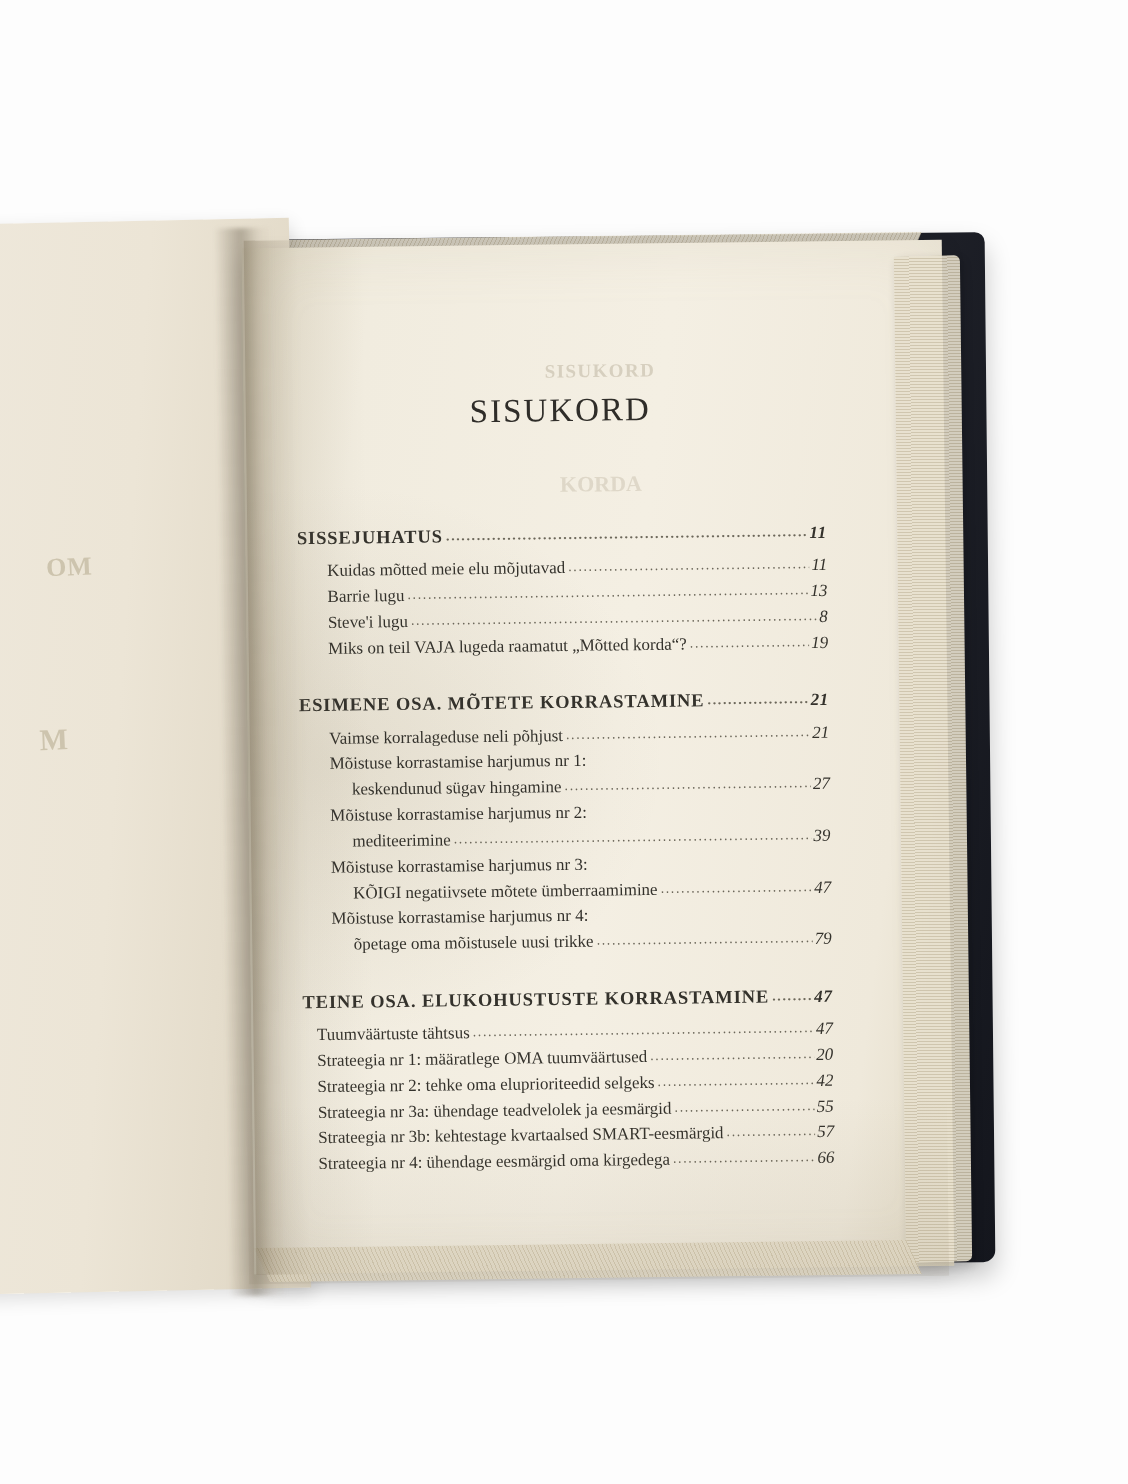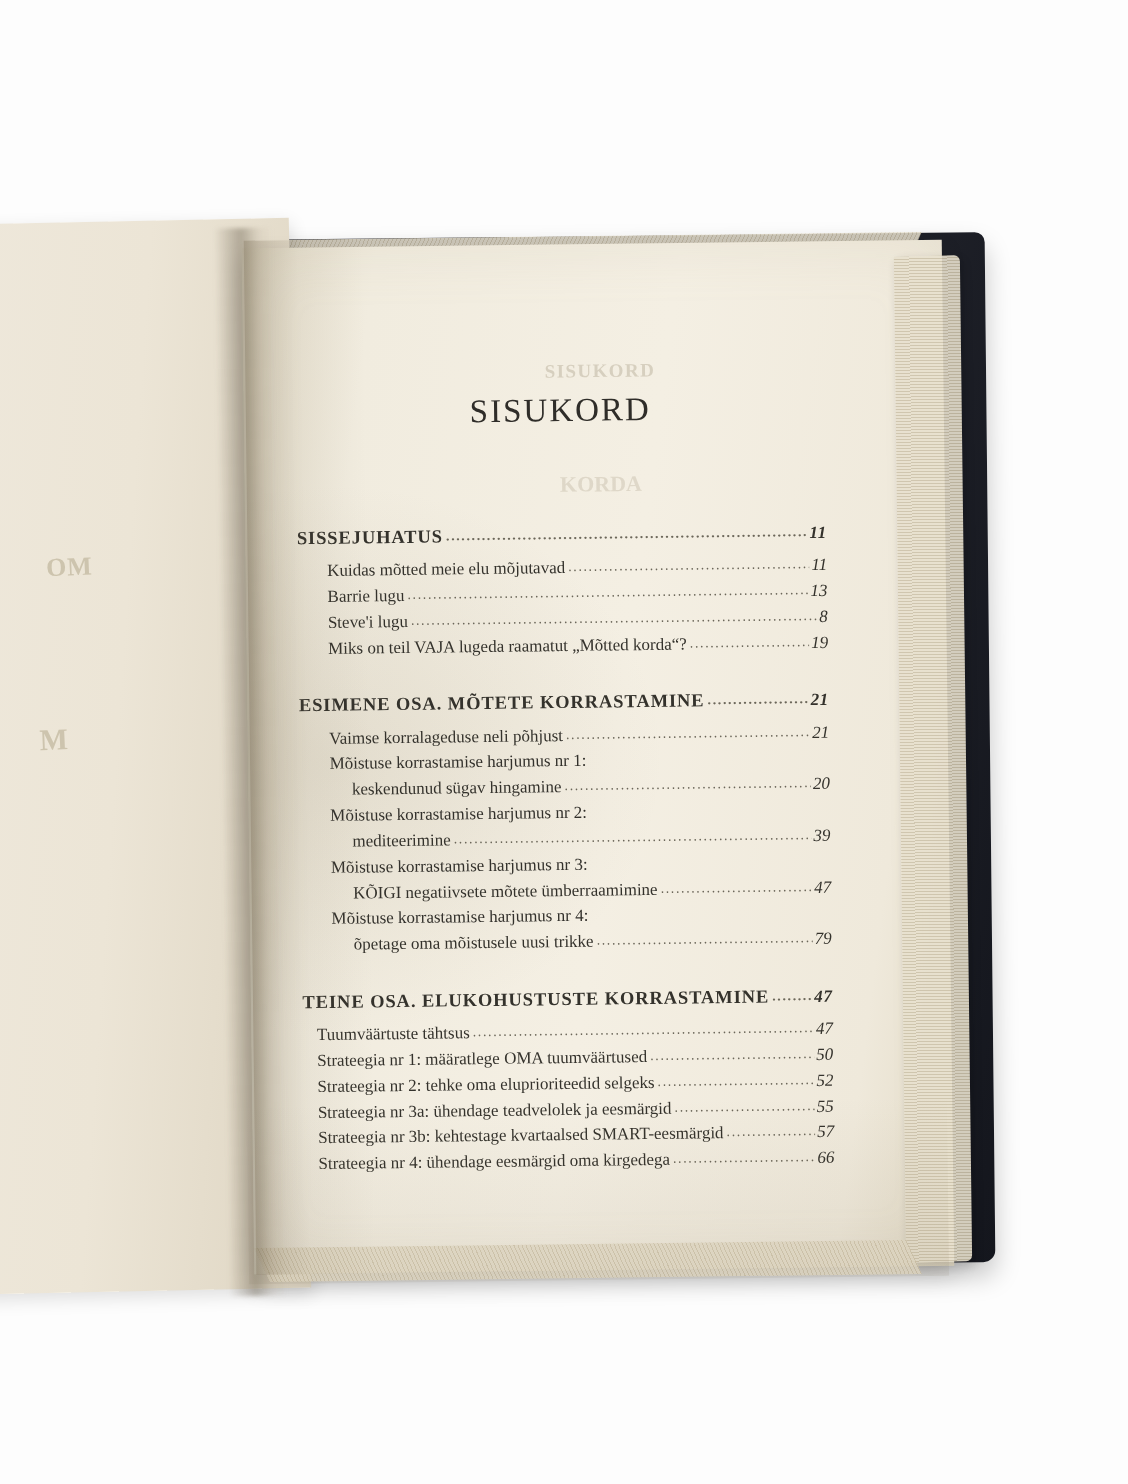--- a/index.html
+++ b/index.html
@@ -288,21 +288,21 @@
           </div>
           <div class="toc-row sub">
             <span class="lbl">Vaimse korralageduse neli põhjust</span>
             <span class="dots">................................................................................................................</span>
             <span class="pg">21</span>
           </div>
           <div class="lead-line">Mõistuse korrastamise harjumus nr 1:</div>
           <div class="toc-row cont">
             <span class="lbl">keskendunud sügav hingamine</span>
             <span class="dots">................................................................................................................</span>
-            <span class="pg">20</span>
+            <span class="pg">27</span>
           </div>
           <div class="lead-line">Mõistuse korrastamise harjumus nr 2:</div>
           <div class="toc-row cont">
             <span class="lbl">mediteerimine</span>
             <span class="dots">................................................................................................................</span>
             <span class="pg">39</span>
           </div>
           <div class="lead-line">Mõistuse korrastamise harjumus nr 3:</div>
           <div class="toc-row cont">
             <span class="lbl">KÕIGI negatiivsete mõtete ümberraamimine</span>
@@ -323,26 +323,26 @@
             <span class="pg">47</span>
           </div>
           <div class="toc-row flat">
             <span class="lbl">Tuumväärtuste tähtsus</span>
             <span class="dots">................................................................................................................</span>
             <span class="pg">47</span>
           </div>
           <div class="toc-row flat">
             <span class="lbl">Strateegia nr 1: määratlege OMA tuumväärtused</span>
             <span class="dots">................................................................................................................</span>
-            <span class="pg">50</span>
+            <span class="pg">20</span>
           </div>
           <div class="toc-row flat">
             <span class="lbl">Strateegia nr 2: tehke oma eluprioriteedid selgeks</span>
             <span class="dots">................................................................................................................</span>
-            <span class="pg">52</span>
+            <span class="pg">42</span>
           </div>
           <div class="toc-row flat">
             <span class="lbl">Strateegia nr 3a: ühendage teadvelolek ja eesmärgid</span>
             <span class="dots">................................................................................................................</span>
             <span class="pg">55</span>
           </div>
           <div class="toc-row flat">
             <span class="lbl">Strateegia nr 3b: kehtestage kvartaalsed SMART-eesmärgid</span>
             <span class="dots">................................................................................................................</span>
             <span class="pg">57</span>

